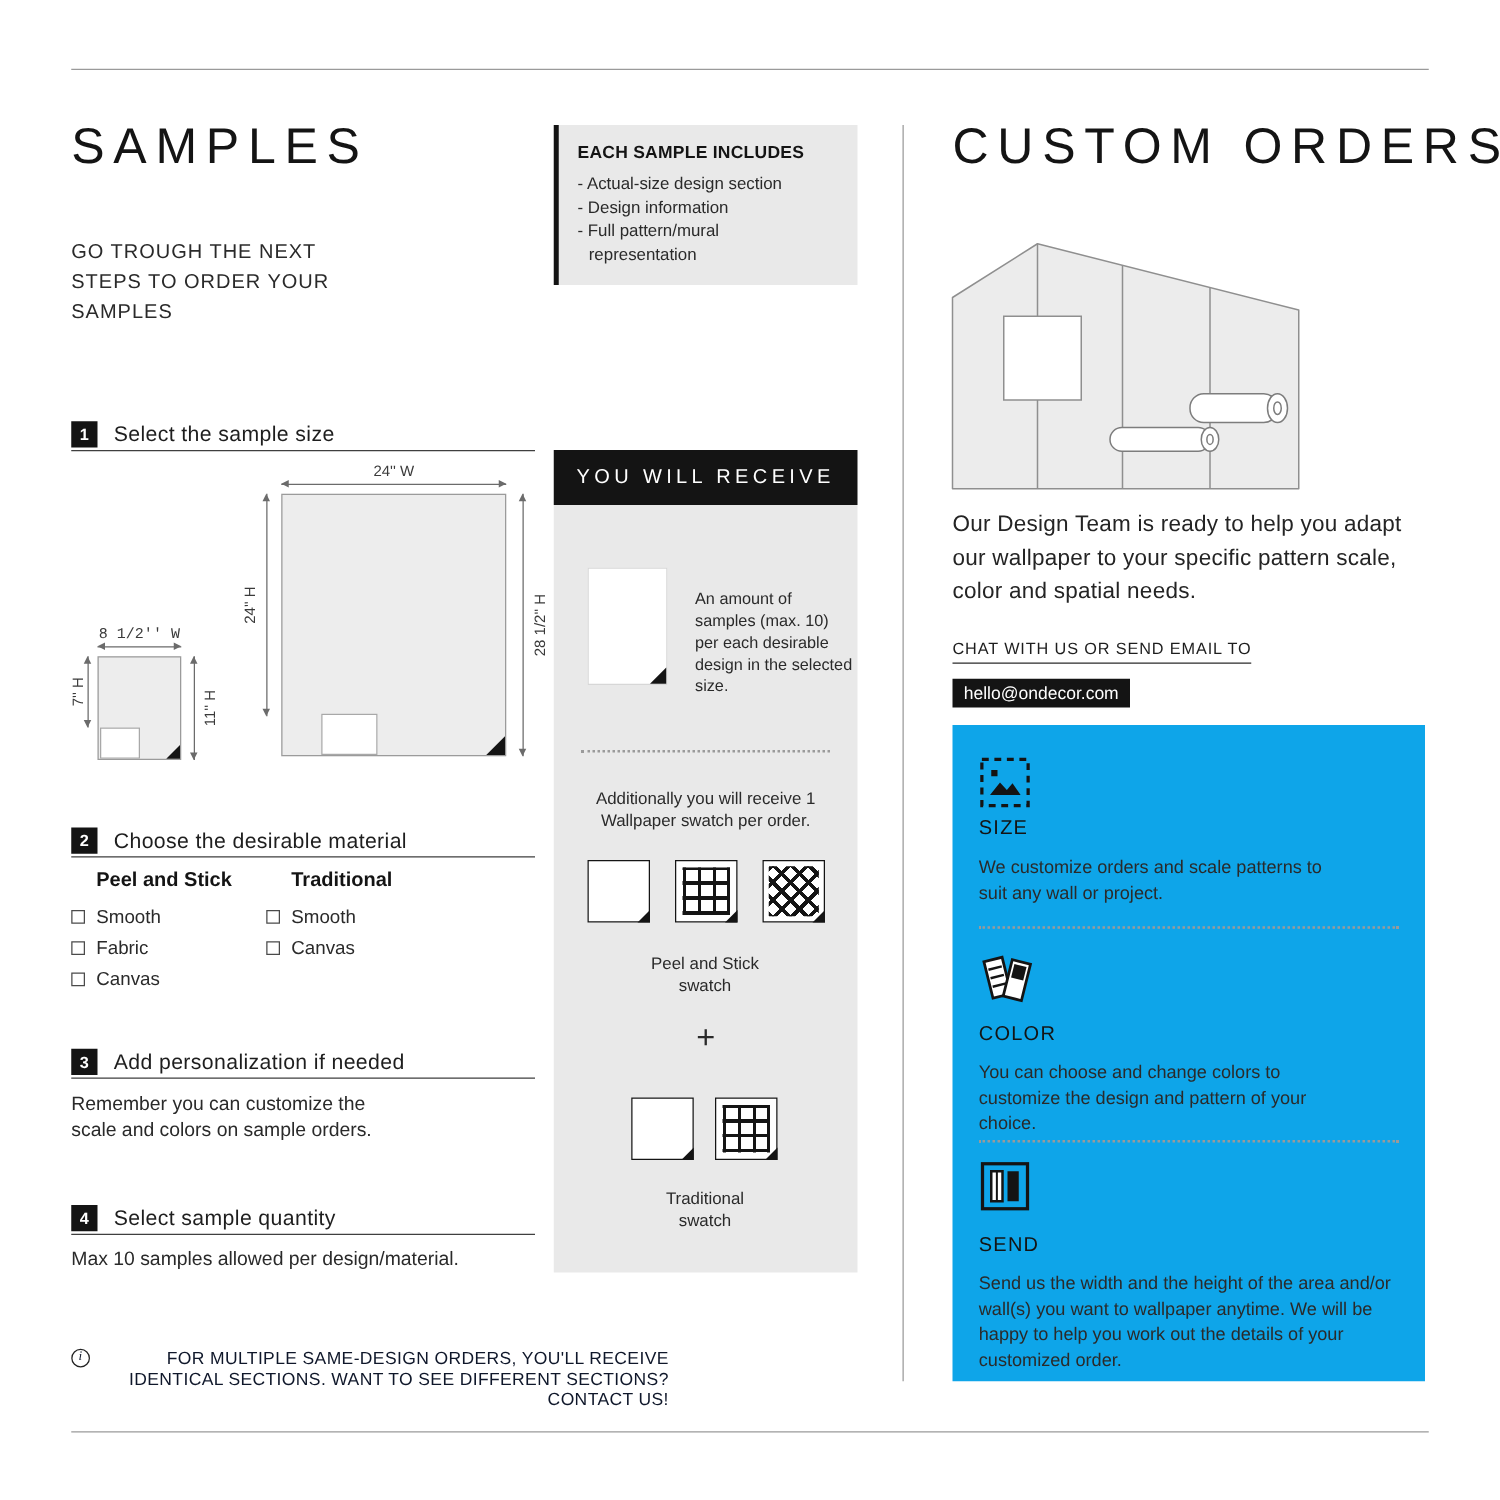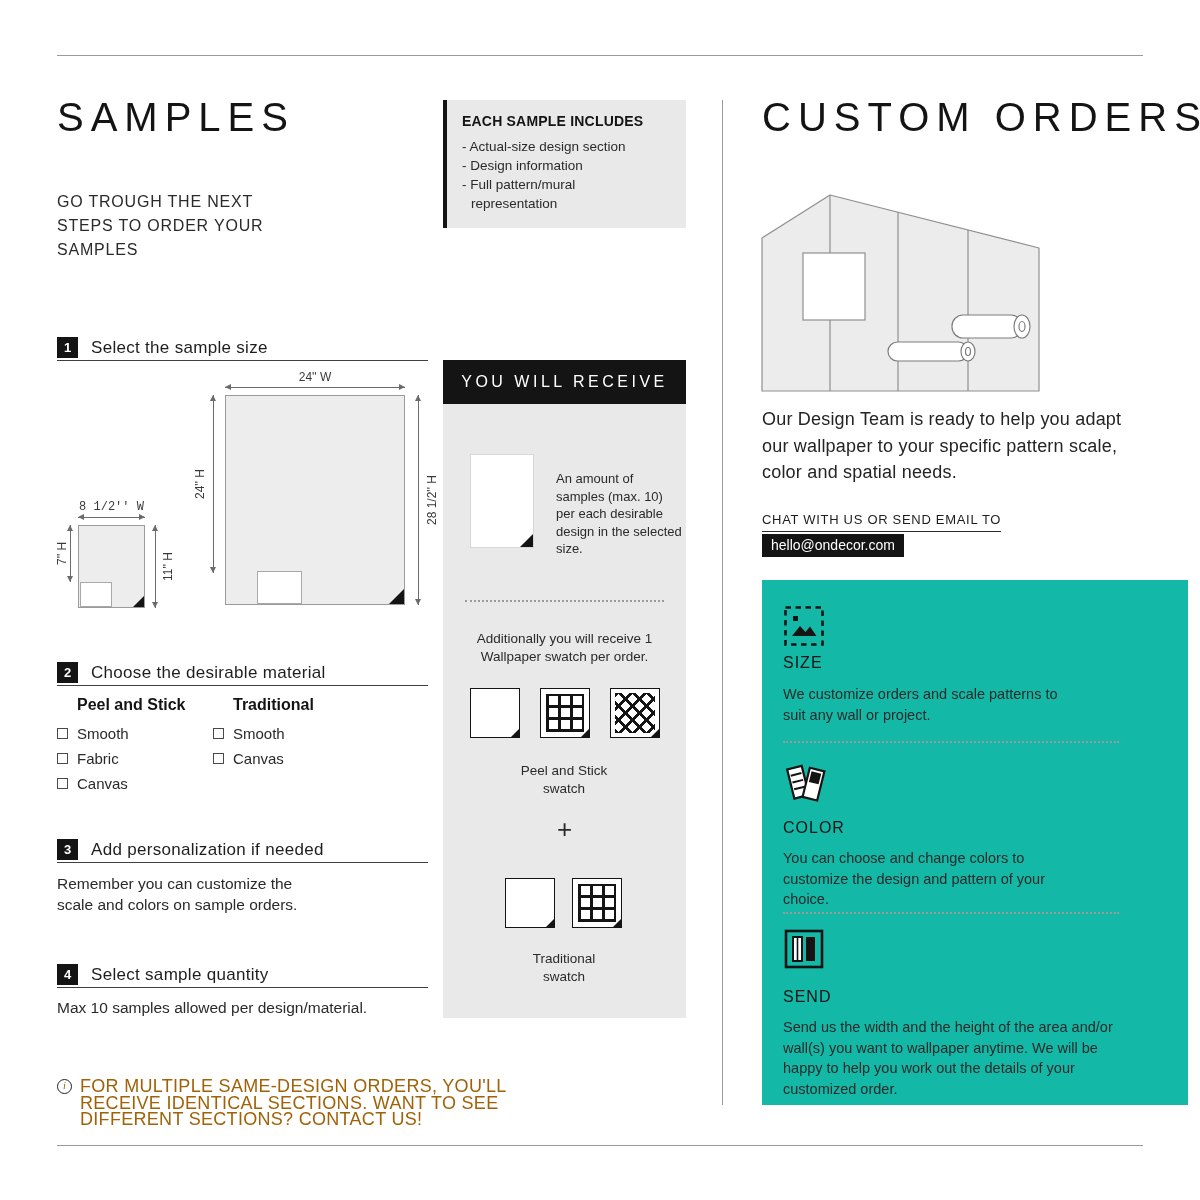--- a/index.html
+++ b/index.html
@@ -70,27 +70,27 @@
   .pat-cross::before { content:""; position:absolute; inset:4px;
       background: repeating-linear-gradient(45deg, #141414 0 3px, transparent 3px 10px),
                   repeating-linear-gradient(135deg, #141414 0 3px, transparent 3px 10px); }
   .mid-label { position:absolute; font-size:13.5px; line-height:18px; color:#2a2a2a; text-align:center; }
 
   
   .right-intro { font-size:18px; line-height:26.5px; letter-spacing:0.2px; color:#242424; }
   .contact-label { font-size:13px; letter-spacing:0.7px; color:#1d1d1d; display:inline-block;
                    border-bottom:1px solid #2b2b2b; padding-bottom:4px; }
   .email-box { display:inline-block; background:#141414; color:#fff; font-size:14px; padding:3px 9px 4px 9px; }
-  .features-panel { position:absolute; left:762px; top:580px; width:426px; height:525px; background:#14b8a6; }
+  .features-panel { position:absolute; left:762px; top:580px; width:378px; height:525px; background:#0ea5e9; }
   .feat-title { position:absolute; font-size:16px; letter-spacing:1px; color:#141414; }
   .feat-text { position:absolute; font-size:14.5px; line-height:20.5px; color:#2a2a2a; }
 
   
   .footnote { position:absolute; left:57px; top:1078px; width:478px; display:flex; gap:8px;
-              font-size:18px; letter-spacing:0.3px; line-height:16.5px; color:#a16207; }
+              font-size:14px; letter-spacing:0.3px; line-height:16.5px; color:#0f172a;text-align:right; }
   .info-i { width:15px; height:15px; border:1.2px solid #222; border-radius:50%; flex:none;
             display:inline-flex; align-items:center; justify-content:center; margin-top:0.5px;
             font-family:"Liberation Serif", serif; font-style:italic; font-size:10.5px; }
   .info-i::before { content:"i"; }
 </style>
 </head>
 <body>
 
 <div class="rule" style="left:57px; top:55px; width:1086px; height:1px;"></div>
 <div class="rule" style="left:57px; top:1145px; width:1086px; height:1px;"></div>
@@ -234,21 +234,21 @@
     <rect x="128" y="149" width="80" height="19" rx="9.5" fill="#ffffff" stroke="#7d7d7d" stroke-width="1.2"></rect>
     <ellipse cx="208" cy="158.5" rx="7" ry="9.5" fill="#ffffff" stroke="#7d7d7d" stroke-width="1.2"></ellipse>
     <ellipse cx="208" cy="158.5" rx="2.5" ry="4" fill="none" stroke="#7d7d7d" stroke-width="1.2"></ellipse>
   </g>
 </svg>
 
 <div class="abs right-intro" style="left:762px; top:406px; width:360px;">Our Design Team is ready to help you adapt our wallpaper to your specific pattern scale, color and spatial needs.</div>
 
 <div class="abs" style="left:762px; top:510px;">
   <span class="contact-label">CHAT WITH US OR SEND EMAIL TO</span><br>
-  <span class="email-box" style="margin-top:2px;">hello@ondecor.com</span>
+  <span class="email-box" style="margin-top:12px;">hello@ondecor.com</span>
 </div>
 
 <div class="features-panel">
 
   <svg style="position:absolute; left:21px; top:25px;" width="42" height="42" viewBox="0 0 42 42">
     <rect x="2.5" y="2.5" width="37" height="37" fill="none" stroke="#141414" stroke-width="2.6" stroke-dasharray="5.5 4.5"></rect>
     <rect x="10" y="11" width="5" height="5" fill="#141414"></rect>
     <path d="M9 31 L17 21 L22.5 27 L27 21.5 L33.5 31 Z" fill="#141414"></path>
   </svg>
   <div class="feat-title" style="left:21px; top:74px;">SIZE</div>

